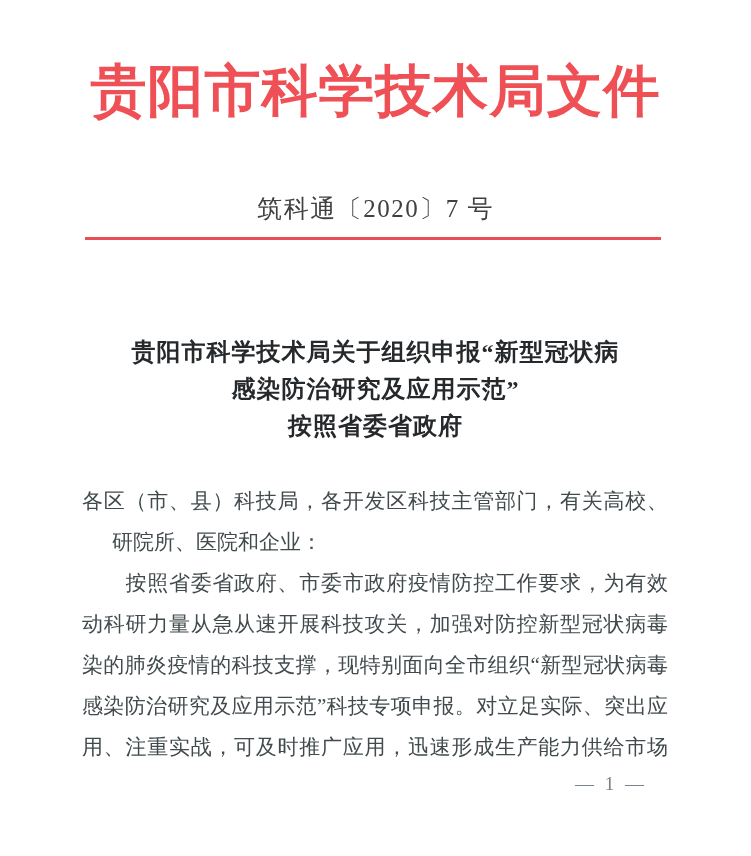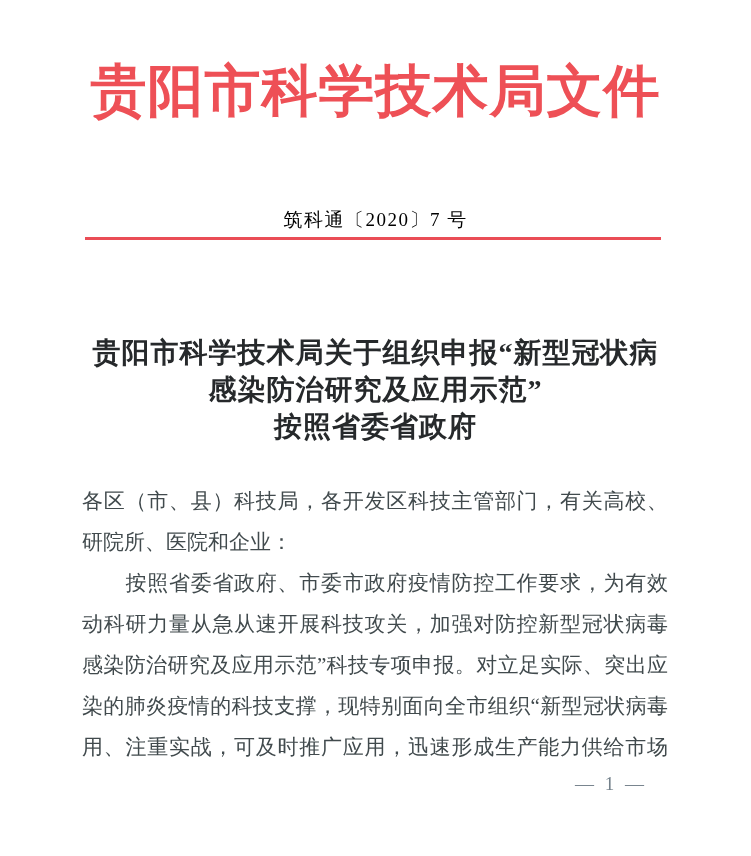--- a/index.html
+++ b/index.html
@@ -43,45 +43,44 @@
       white-space: nowrap;
     }
 
     
     .doc-number {
       position: absolute;
       top: 192px;
       left: 0;
       width: 100%;
       text-align: center;
-      font-size: 19px;
-      color: #000000;
+      font-size: 25px;
+      color: #404040;
       letter-spacing: 1.5px;
       white-space: nowrap;
-      margin-top: 15px;
     }
 
     
     .red-divider {
       position: absolute;
       top: 237px;
       left: 85px;
       width: 576px;
       height: 3px;
       background: var(--divider-red);
     }
 
     
     .notice-title {
       position: absolute;
       top: 334px;
       left: 40px;
       width: 671px;
       text-align: center;
-      font-size: 28px;
+      font-size: 24px;
       font-weight: 700;
       color: var(--title-black);
       letter-spacing: 1px;
     }
     .notice-title-line {
       line-height: 37px;
       white-space: nowrap;
     }
 
     
@@ -95,20 +94,21 @@
     }
     .body-line {
       height: 41px;
       line-height: 41px;
       text-align: justify;
       text-align-last: justify;
       overflow: hidden;
     }
     .body-line.para-end {
       text-align-last: left;
+      margin-left: 30px;
     }
 
     
     .page-number {
       position: absolute;
       top: 773px;
       right: 104px;
       font-size: 19px;
       color: var(--footer-gray);
       letter-spacing: 3px;
@@ -130,20 +130,20 @@
     <div class="notice-title-line">贵阳市科学技术局关于组织申报“新型冠状病</div>
     <div class="notice-title-line">感染防治研究及应用示范”</div>
     <div class="notice-title-line">按照省委省政府</div>
   </div>
 
   <div class="body-text">
     <div class="body-line">各区（市、县）科技局，各开发区科技主管部门，有关高校、科</div>
     <div class="body-line para-end">研院所、医院和企业：</div>
     <div class="body-line">　　按照省委省政府、市委市政府疫情防控工作要求，为有效调</div>
     <div class="body-line">动科研力量从急从速开展科技攻关，加强对防控新型冠状病毒感</div>
+    <div class="body-line">染的肺炎疫情的科技支撑，现特别面向全市组织“新型冠状病毒</div>
     <div class="body-line">感染防治研究及应用示范”科技专项申报。对立足实际、突出应</div>
-    <div class="body-line">染的肺炎疫情的科技支撑，现特别面向全市组织“新型冠状病毒</div>
     <div class="body-line">用、注重实战，可及时推广应用，迅速形成生产能力供给市场的</div>
   </div>
 
   <div class="page-number">— 1 —</div>
 
 </div>
 
 </body></html>

